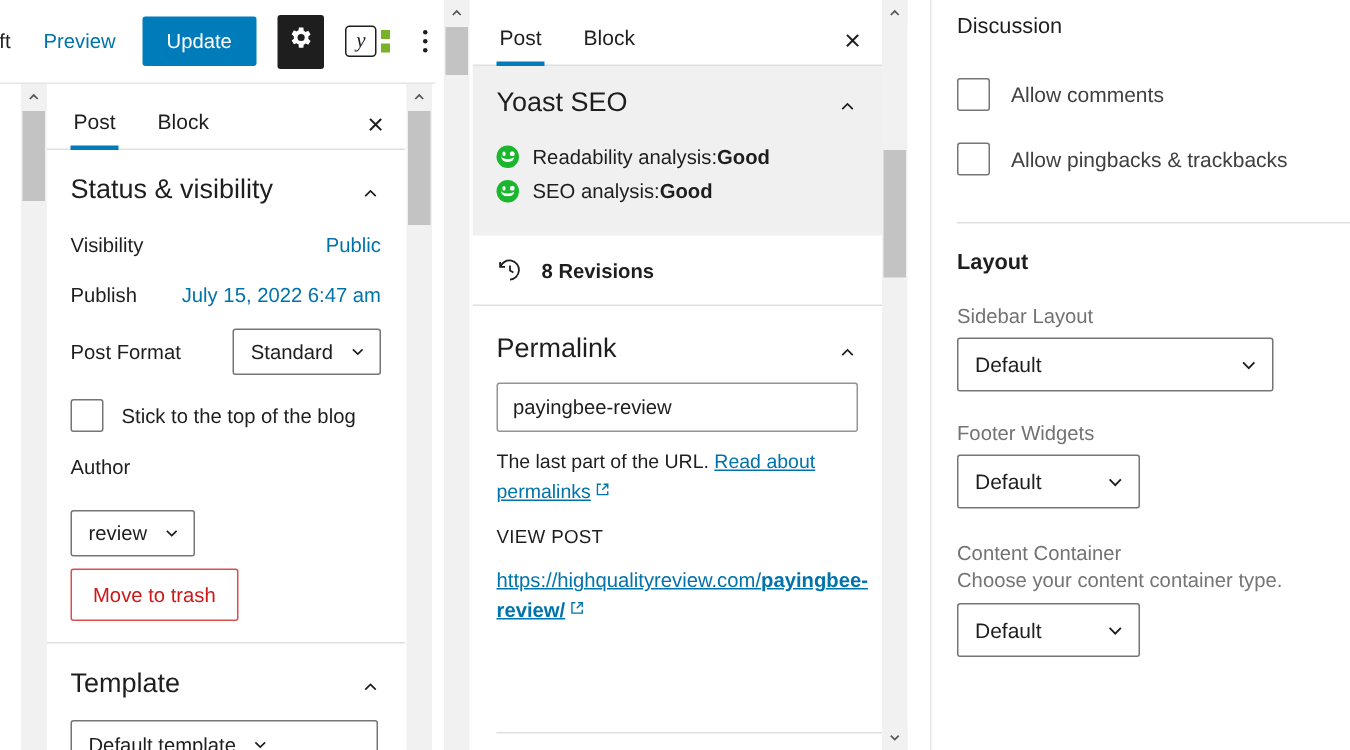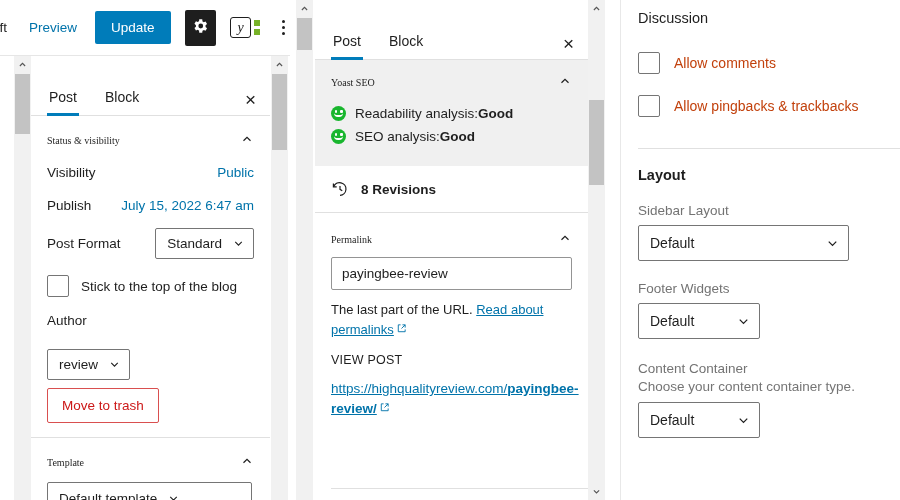--- a/index.html
+++ b/index.html
@@ -18,42 +18,42 @@
   .scrollbar .sb-arrow {
     position: absolute; left: 0; width: 17px; height: 17px;
     background: #f1f1f1; display: flex; align-items: center; justify-content: center;
   }
   .sb-arrow.top { top: 0; }
   .sb-arrow.bottom { bottom: 0; }
   .sb-arrow svg { display: block; }
   .sb-thumb { position: absolute; left: 1px; width: 15px; background: #c3c3c3; }
 
   .tabbar {
-    display: flex; align-items: flex-end; height: 60px;
+    display: flex; align-items: flex-end; height: 44px;
     border-bottom: 1px solid #e0e0e0; background: #fff;
     padding-left: 16px;
   }
   .tab {
     font-size: 14px; color: #1e1e1e; padding: 0 14px 11px 2px;
     margin-right: 12px; position: relative; line-height: 1;
     font-family: "Liberation Sans", sans-serif;
   }
   .tab.active { color: #1e1e1e; }
   .tab.active:after {
     content: ""; position: absolute; left: 0; right: 12px; bottom: -1px;
     height: 3px; background: #007cba;
   }
   .tab-close {
     margin-left: auto; margin-right: 14px; margin-bottom: 6px;
     font-size: 19px; color: #1e1e1e; line-height: 1; font-weight: 300;
   }
 
   .section-head {
-    display: flex; align-items: flex-end; justify-content: space-between;
-    padding: 16px 16px 10px 16px; font-size: 10px; color: #1e1e1e; font-family: Liberation Serif, serif;
+    display: flex; align-items: center; justify-content: space-between;
+    padding: 16px 16px 10px 16px; font-size: 18px; color: #1e1e1e;
   }
   .chev { width: 14px; height: 14px; }
 
   .row {
     display: flex; align-items: center; justify-content: space-between;
     padding: 9px 16px; font-size: 13.5px; color: #1e1e1e;
   }
   .row .lbl { color: #1e1e1e; }
   .row .val { color: #0073aa; font-size: 13.5px; }
 
@@ -148,21 +148,21 @@
 
   
   #panel3 { left: 620px; top: 0; width: 324px; height: 500px; border-left: 1px solid #e8e8e8; }
   .p3-inner { padding-left: 17px; padding-right: 8px; }
   .p3-head { font-size: 14.5px; color: #1e1e1e; padding: 10px 0 14px 0; }
   .p3-head.bold { font-weight: bold; }
   .p3-label { font-size: 13.5px; color: #737373; padding: 10px 0 7px 0; }
   .p3-help { font-size: 13.5px; color: #757575; padding-bottom: 8px; }
   .p3-divider { height: 1px; background: #e0e0e0; margin: 10px 0 6px 0; }
   .p3-check { display: flex; align-items: center; padding: 7px 0; }
-  .p3-check .ctext { margin-left: 14px; font-size: 14px; color: #c2410c; }
+  .p3-check .ctext { margin-left: 14px; font-size: 14px; color: #404040; }
   .sel-wide { width: 211px; height: 36px; font-size: 14px; }
   .sel-mid { width: 122px; height: 36px; font-size: 14px; }
 </style>
 </head>
 <body>
 
 <div class="screen">
 
   <div class="toolbar">
     <span class="tb-draft">aft</span>

